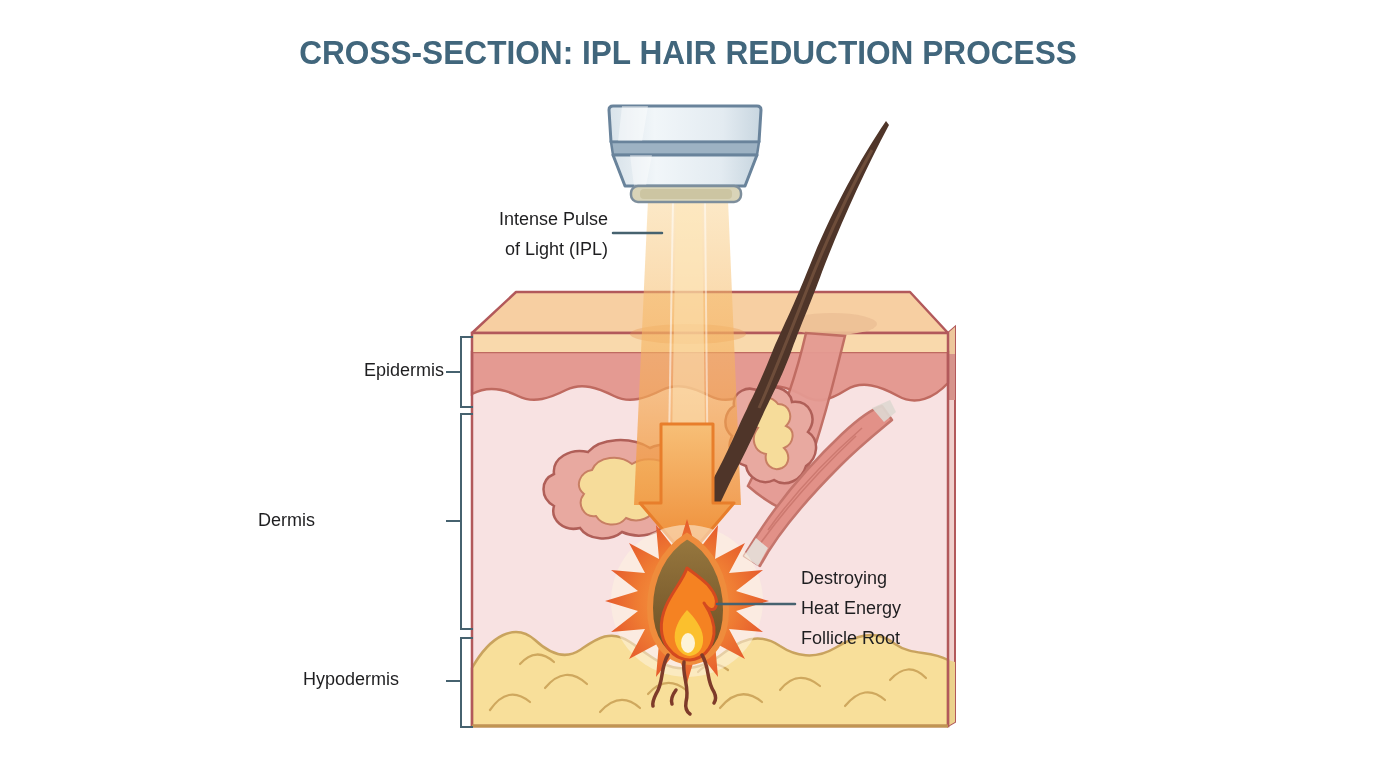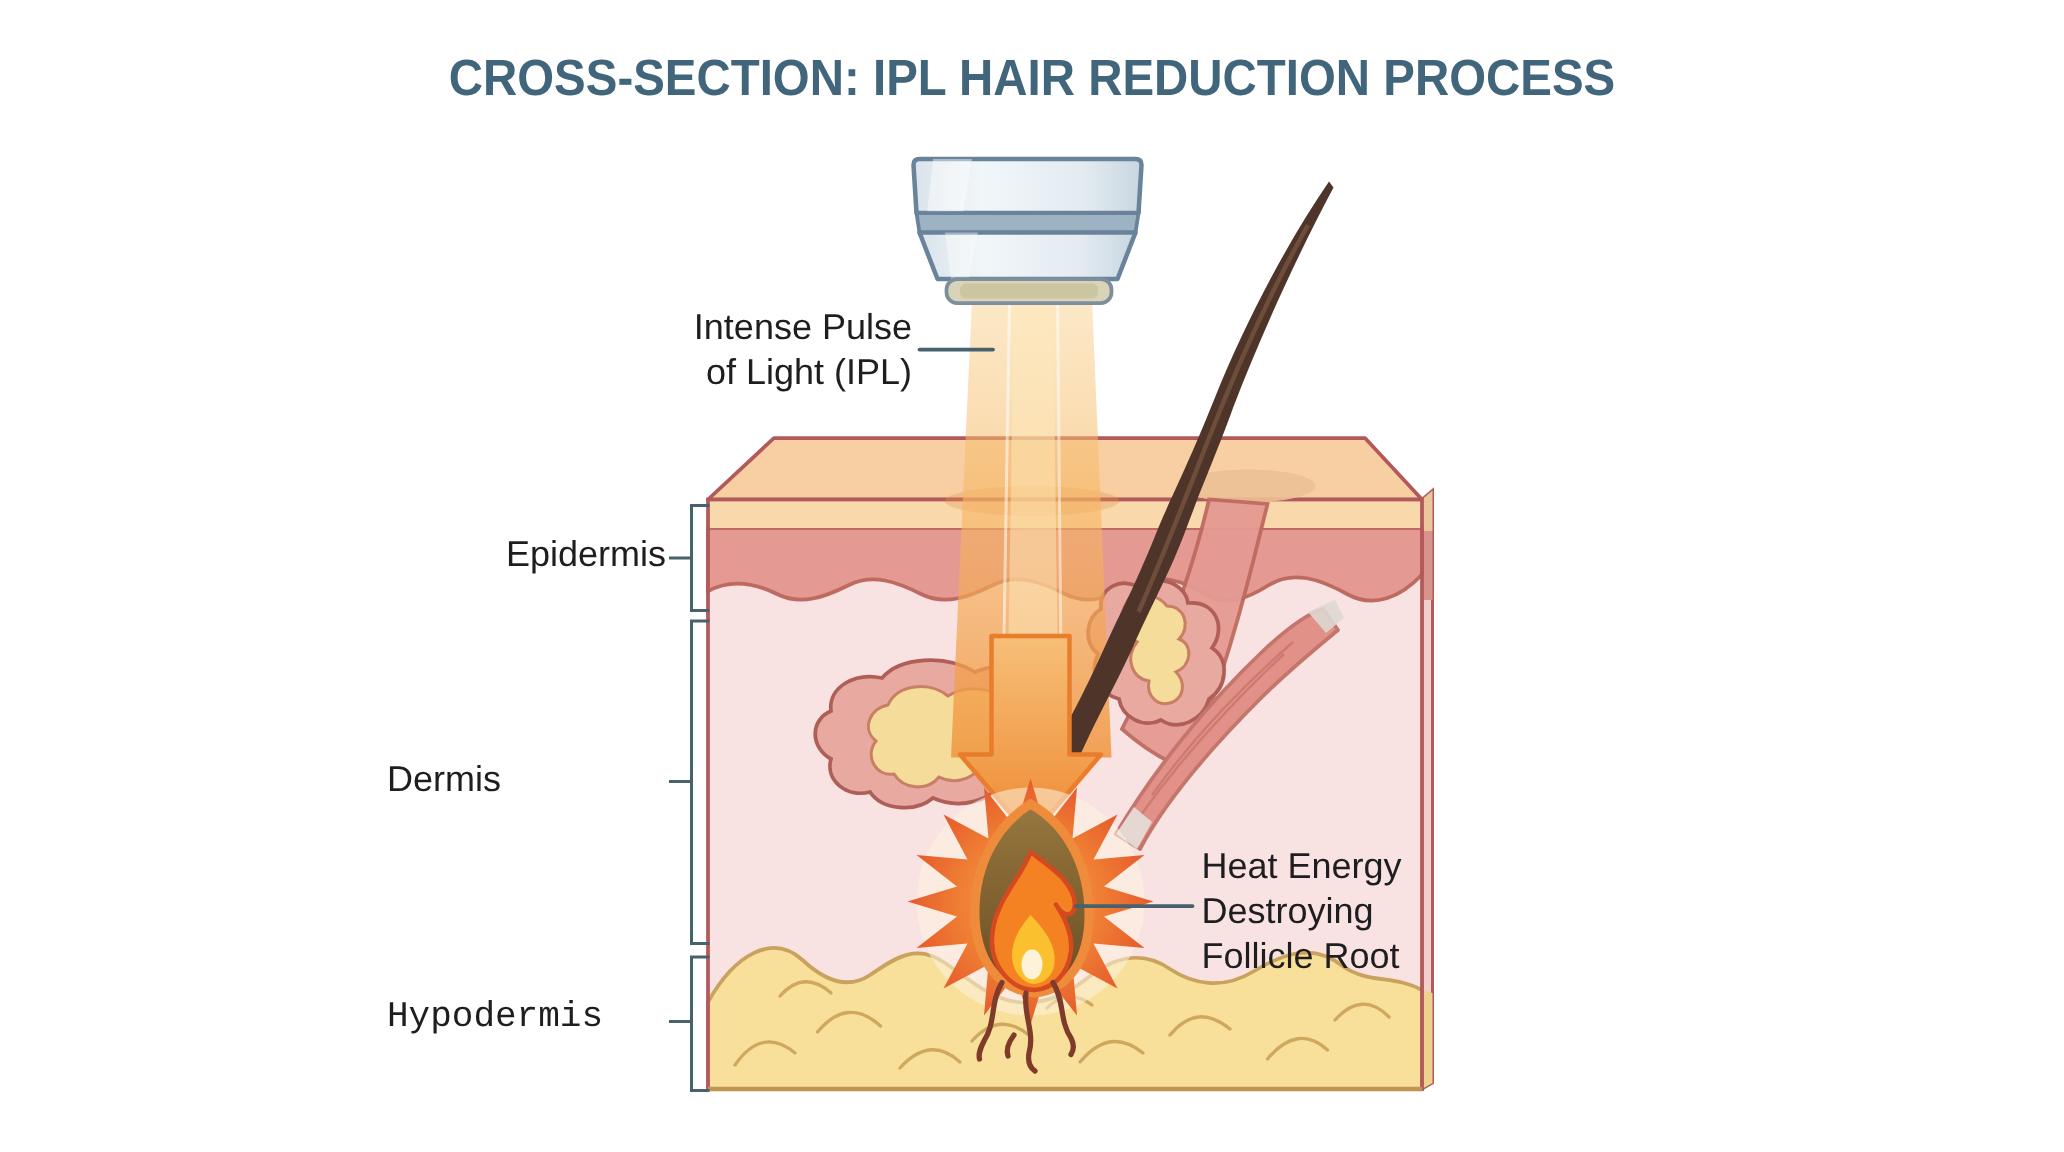--- a/index.html
+++ b/index.html
@@ -2,26 +2,26 @@
 <html><head>
 <meta charset="utf-8">
 <style>
   html,body{margin:0;padding:0;background:#fff;}
   .stage{position:relative;width:1376px;height:768px;background:#ffffff;overflow:hidden;
          font-family:"Liberation Sans",sans-serif;border-radius:14px;}
   .stage svg{position:absolute;left:0;top:0;}
   .title{position:absolute;left:0;right:0;top:33px;text-align:center;
          font-size:34px;font-weight:700;color:#41667c;letter-spacing:0px;
          transform:scaleX(.93);white-space:nowrap;}
-  .lbl{position:absolute;color:#1e1e20;font-size:24px;line-height:30px;font-weight:400;}
+  .lbl{position:absolute;color:#1e1e20;font-size:18px;line-height:30px;font-weight:400;}
   .lbl span{display:block;}
   .lbl-ipl{left:398px;top:204px;width:210px;text-align:right;}
   .lbl-epidermis{left:258px;top:356px;width:186px;text-align:right;line-height:28px;}
   .lbl-dermis{left:258px;top:506px;width:186px;text-align:left;line-height:28px;}
-  .lbl-hypodermis{left:258px;top:665px;width:186px;text-align:left;line-height:28px;font-family:Liberation Mono, monospace;}
+  .lbl-hypodermis{left:258px;top:665px;width:186px;text-align:center;line-height:28px;}
   .lbl-heat{left:801px;top:563px;width:170px;text-align:left;}
 </style>
 </head>
 <body>
 
 <div class="stage">
 
 <svg width="1376" height="768" viewBox="0 0 1376 768">
   <defs>
     <linearGradient id="beamGrad" x1="0" y1="0" x2="0" y2="1">
@@ -191,18 +191,18 @@
 <div class="lbl lbl-ipl">
   <span>Intense Pulse</span>
   <span>of Light (IPL)</span>
 </div>
 
 <div class="lbl lbl-epidermis">Epidermis</div>
 <div class="lbl lbl-dermis">Dermis</div>
 <div class="lbl lbl-hypodermis">Hypodermis</div>
 
 <div class="lbl lbl-heat">
+  <span>Destroying</span>
   <span>Heat Energy</span>
-  <span>Destroying</span>
   <span>Follicle Root</span>
 </div>
 
 </div>
 
 </body></html>

